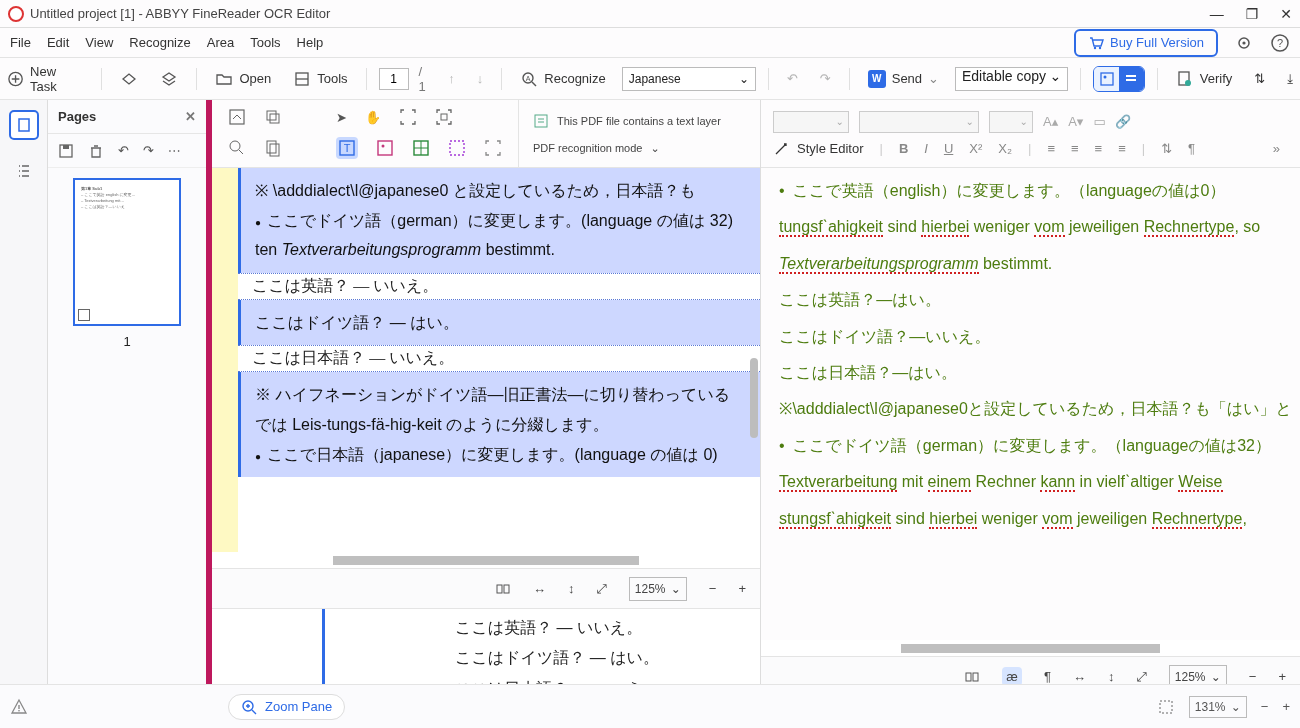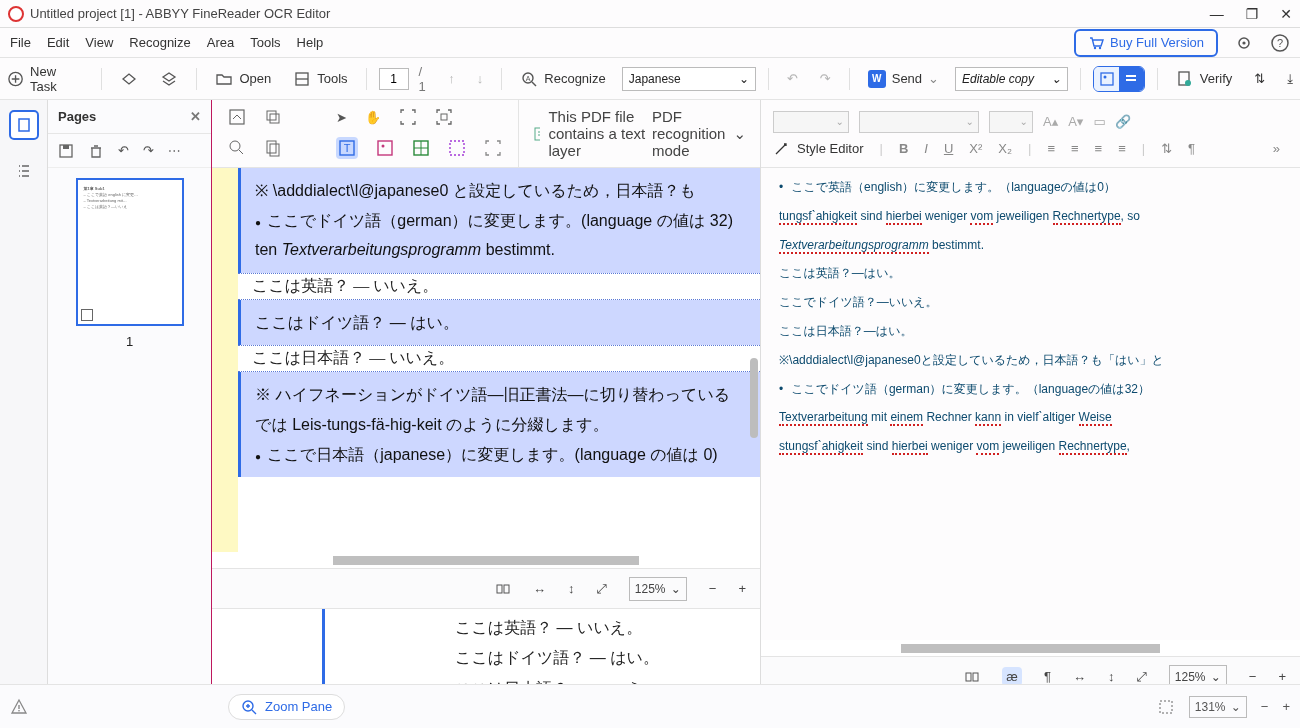--- a/index.html
+++ b/index.html
@@ -13,58 +13,58 @@
 .menubar .mi{color:#333;}
 .menubar .spacer{flex:1;}
 .buyfull{border:2px solid #2e6be6;color:#2e6be6;border-radius:6px;padding:4px 12px;display:flex;align-items:center;gap:6px;font-weight:500;}
 .gearico,.helpico{width:20px;height:20px;display:inline-block;color:#555;}
 .toolbar{height:42px;border-bottom:1px solid #e4e4e4;display:flex;align-items:center;padding:0 1px;gap:10px;}
 .tbtn{display:flex;align-items:center;gap:6px;color:#333;padding:4px 6px;}
 .tsep{width:1px;height:22px;background:#e0e0e0;margin:0 2px;}
 .ticon{width:18px;height:18px;display:inline-block;}
 .pagein{width:30px;height:22px;border:1px solid #bbb;text-align:center;font-size:12px;}
 .langsel{width:140px;height:24px;border:1px solid #bbb;background:#fff;display:flex;align-items:center;padding:0 6px;justify-content:space-between;font-size:12px;}
-.copymode{width:118px;height:24px;border:1px solid #bbb;background:#fff;display:flex;align-items:center;padding:0 6px;justify-content:space-between;font-size:12px;font-style:italic;}
+.copymode{width:118px;height:24px;border:1px solid #bbb;background:#fff;display:flex;align-items:flex-start;padding:0 6px;justify-content:space-between;font-size:14px;}
 .viewtog{display:flex;border:1px solid #2e6be6;border-radius:6px;overflow:hidden;}
 .viewtog span{width:26px;height:24px;display:flex;align-items:center;justify-content:center;background:#eaf2ff;}
 .main{display:flex;height:calc(728px - 28px - 30px - 42px - 32px);}
 .leftcol{width:48px;border-right:1px solid #ddd;display:flex;flex-direction:column;align-items:center;padding-top:10px;gap:22px;background:#f7f7f9;}
 .leftcol .doctab{width:30px;height:30px;border:2px solid #2e6be6;border-radius:5px;display:flex;align-items:center;justify-content:center;color:#2e6be6;background:#fff;}
-.pagespanel{width:164px;border-right:1px solid #be185d;display:flex;flex-direction:column;background:#fbfbfd;}
+.pagespanel{width:164px;border-right:6px solid #be185d;display:flex;flex-direction:column;background:#fbfbfd;}
 .pagespanel .hdr{height:34px;display:flex;align-items:center;justify-content:space-between;padding:0 10px;border-bottom:1px solid #e6e6e6;font-weight:600;color:#333;}
 .pagespanel .toolrow{height:34px;display:flex;align-items:center;gap:14px;padding:0 10px;border-bottom:1px solid #eee;color:#555;}
 .thumbwrap{flex:1;padding:10px;display:flex;flex-direction:column;align-items:center;}
 .thumb{width:108px;height:148px;border:2px solid #2e6be6;background:#fff;position:relative;font-size:4px;color:#666;padding:6px;line-height:6px;overflow:hidden;}
 .thumb .pgico{position:absolute;bottom:3px;left:3px;width:12px;height:12px;border:1px solid #666;}
 .thumbnum{margin-top:8px;}
 .centerpanel{flex:1;display:flex;flex-direction:column;min-width:0;}
 .cptools{height:68px;border-bottom:1px solid #e4e4e4;display:flex;}
 .cptleft{display:flex;flex-direction:column;justify-content:space-around;padding:6px 16px;gap:6px;}
 .cptrow{display:flex;gap:18px;align-items:center;color:#555;}
 .cptrow .sel{background:#c8d8ff;border-radius:4px;padding:2px;}
-.cptright{border-left:1px solid #e4e4e4;padding:6px 14px;display:flex;flex-direction:row;justify-content:space-around;font-size:15px;color:#444;}
+.cptright{border-left:1px solid #e4e4e4;padding:6px 14px;display:flex;flex-direction:column;justify-content:space-around;font-size:11px;color:#444;}
 .cptright .r1{display:flex;align-items:center;gap:8px;}
 .docarea{flex:1;overflow:hidden;background:#fef9c3;position:relative;}
 .docscroll{position:absolute;top:0;left:26px;right:0;bottom:0;overflow:hidden;background:#fff;}
 .hiblock{background:#cdd7ff;border-left:3px solid #2e6be6;font-family:"Times New Roman",serif;font-size:16px;color:#111;line-height:1.85;padding:8px 14px;}
 .hiblock .bul::before{content:"●";margin-right:6px;font-size:10px;}
 .docv-scroll{position:absolute;right:2px;top:190px;width:8px;height:80px;background:#bdbdbd;border-radius:4px;}
 .hscrollbar{height:16px;background:#fff;display:flex;justify-content:center;align-items:center;}
 .hscrollbar .track{width:56%;height:9px;background:#bfbfbf;}
 .ctrlbar{height:40px;border-top:1px solid #e4e4e4;display:flex;align-items:center;justify-content:flex-end;gap:22px;padding:0 14px;color:#444;background:#fbfbfc;}
 .zoombox{width:58px;height:24px;border:1px solid #bbb;display:flex;align-items:center;justify-content:space-between;padding:0 5px;font-size:12px;}
 .bottompane{height:88px;border-top:1px solid #e4e4e4;background:#fff;overflow:hidden;position:relative;}
 .bottompane .inner{padding:4px 0 4px 130px;font-family:"Times New Roman",serif;font-size:16px;line-height:1.9;border-left:3px solid #2e6be6;margin-left:110px;}
 .rightpanel{width:540px;border-left:1px solid #ddd;display:flex;flex-direction:column;min-width:0;}
 .rptools{height:68px;border-bottom:1px solid #e4e4e4;display:flex;align-items:center;color:#aaa;}
 .rptools .fontrow{display:flex;gap:10px;align-items:center;padding:0 12px;}
 .fakesel{width:76px;height:22px;border:1px solid #ccc;background:#f6f6f6;display:flex;justify-content:flex-end;align-items:center;padding-right:4px;font-size:10px;}
 .rptools .row2{display:flex;gap:16px;align-items:center;padding:0 12px;}
 .styleedit{display:flex;align-items:center;gap:8px;color:#333;font-size:13px;}
-.rdoc{flex:1;overflow:hidden;padding:8px 8px 0 18px;font-family:"Times New Roman",serif;font-size:12px;line-height:1.9;color:#0c4a6e;position:relative;}
+.rdoc{flex:1;overflow:hidden;padding:8px 8px 0 18px;font-family:"Times New Roman",serif;font-size:16px;line-height:1.9;color:#4d7c0f;position:relative;}
 .redu{border-bottom:2px dotted #d02020;}
 .rdoc .bul::before{content:"•";margin-right:8px;}
 .rdoc .it{font-style:italic;}
 .rdoc p{margin-bottom:6px;white-space:nowrap;overflow:hidden;}
 .footer{position:absolute;bottom:0;left:0;right:0;height:44px;border-top:1px solid #e4e4e4;display:flex;align-items:center;padding:0 10px;background:#fbfbfd;}
 .footer .warn{color:#888;}
 .footer .zp{margin-left:200px;border:1px solid #ddd;border-radius:16px;padding:4px 12px;display:flex;align-items:center;gap:8px;color:#2e6be6;background:#fff;}
 .footer .right{margin-left:auto;display:flex;align-items:center;gap:14px;color:#555;}
 .footer .zoombox2{width:58px;height:22px;border:1px solid #bbb;display:flex;align-items:center;justify-content:space-between;padding:0 5px;font-size:12px;}
 svg{display:block}
@@ -435,21 +435,21 @@
           <span style="color:#888;margin-left:auto;margin-right:8px;">»</span>
         </div>
       </div>
     </div>
 
     <div class="rdoc">
       <p class="bul"><span>ここで英語（english）に変更します。（languageの値は0）</span></p>
       <p><span class="redu">tungsfˋahigkeit</span><span> sind </span><span class="redu">hierbei</span><span> weniger </span><span class="redu">vom</span><span> jeweiligen </span><span class="redu">Rechnertype</span><span>, so</span></p>
       <p><span class="redu it">Textverarbeitungsprogramm</span><span> bestimmt.</span></p>
       <p>ここは英語？—はい。</p>
-      <p>ここでドイツ語？—いいえ。</p>
+      <p>ここはドイツ語？—いいえ。</p>
       <p>ここは日本語？—はい。</p>
       <p>※\adddialect\l@japanese0と設定しているため，日本語？も「はい」と</p>
       <p class="bul">ここでドイツ語（german）に変更します。（languageの値は32）</p>
       <p><span class="redu">Textverarbeitung</span><span> mit </span><span class="redu">einem</span><span> Rechner </span><span class="redu">kann</span><span> in vielfˋaltiger </span><span class="redu">Weise</span></p>
       <p><span class="redu">stungsfˋahigkeit</span><span> sind </span><span class="redu">hierbei</span><span> weniger </span><span class="redu">vom</span><span> jeweiligen </span><span class="redu">Rechnertype</span><span>,</span></p>
     </div>
     <div class="hscrollbar">
         <div class="track" style="width:48%"></div>
       </div>
 

